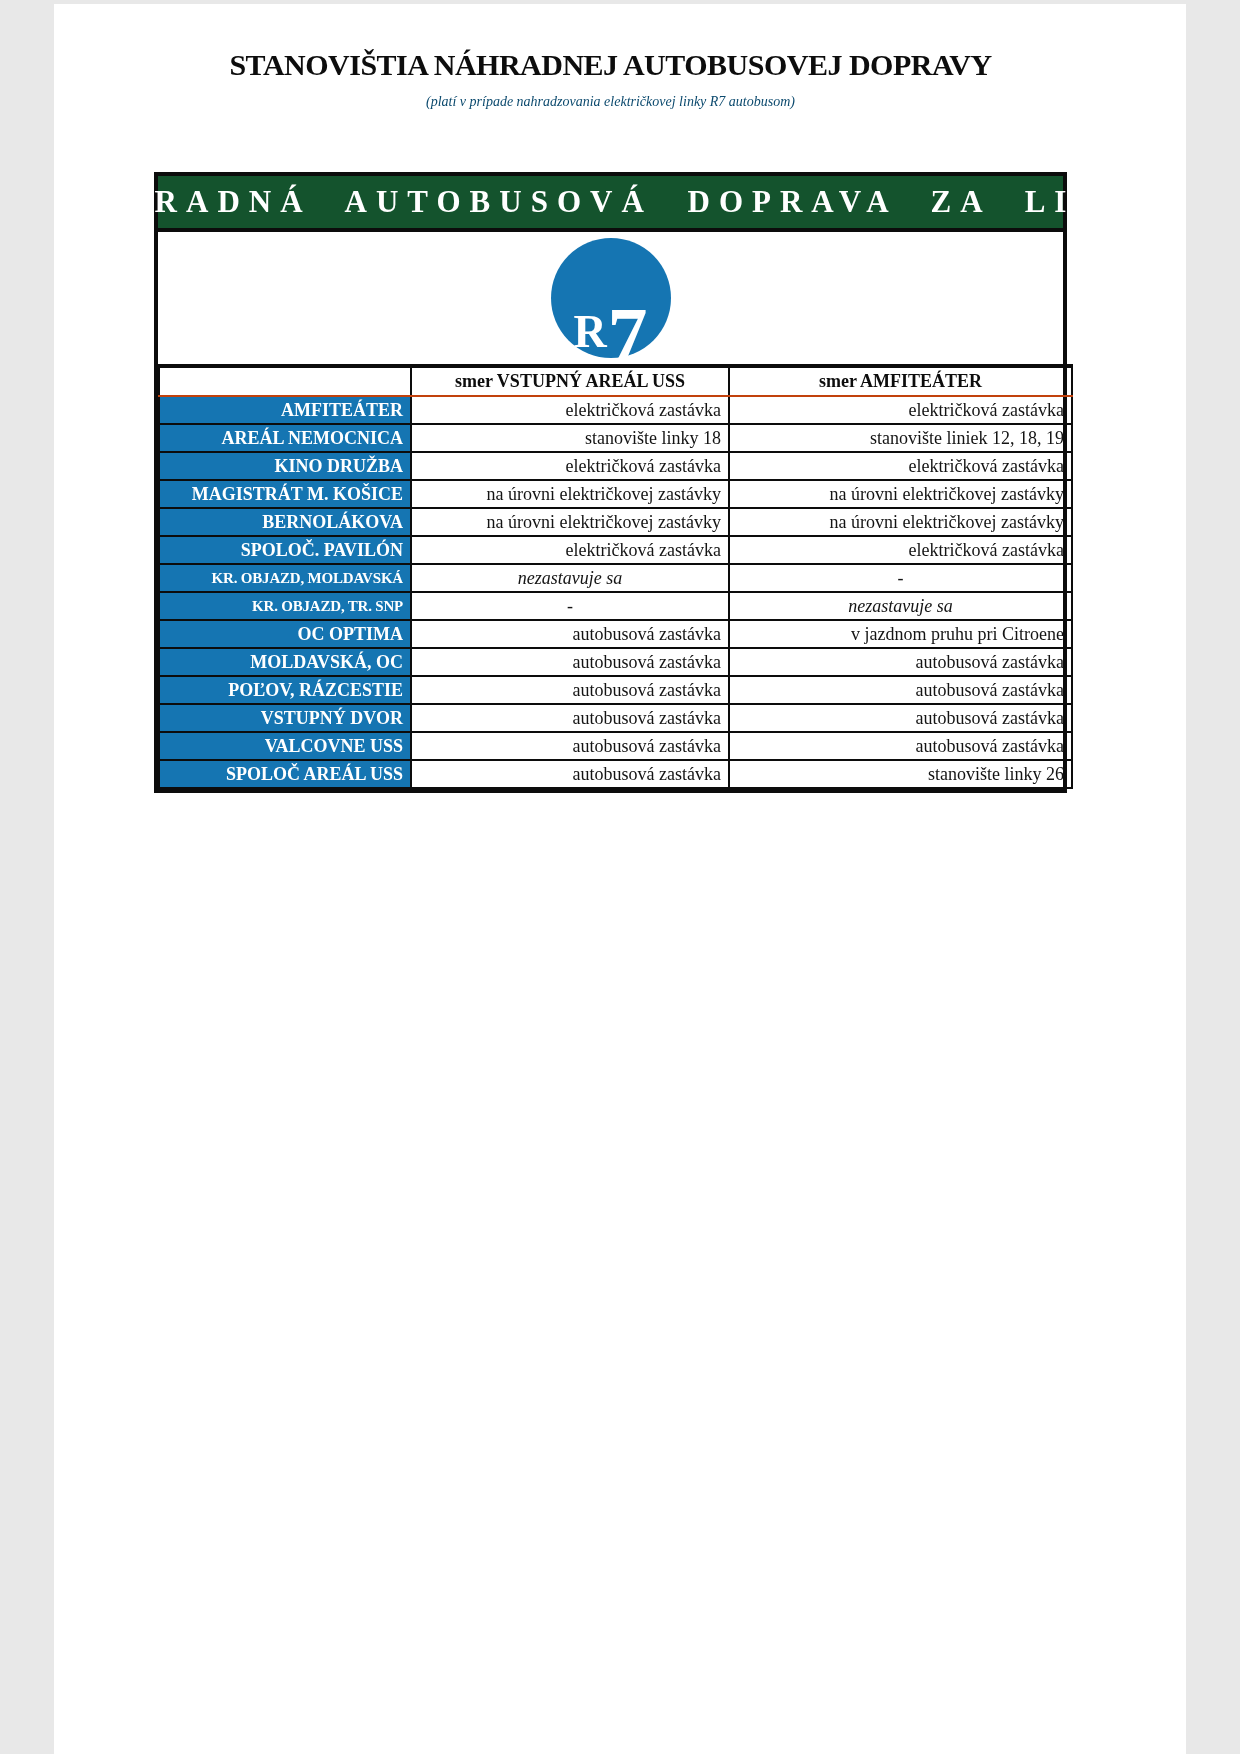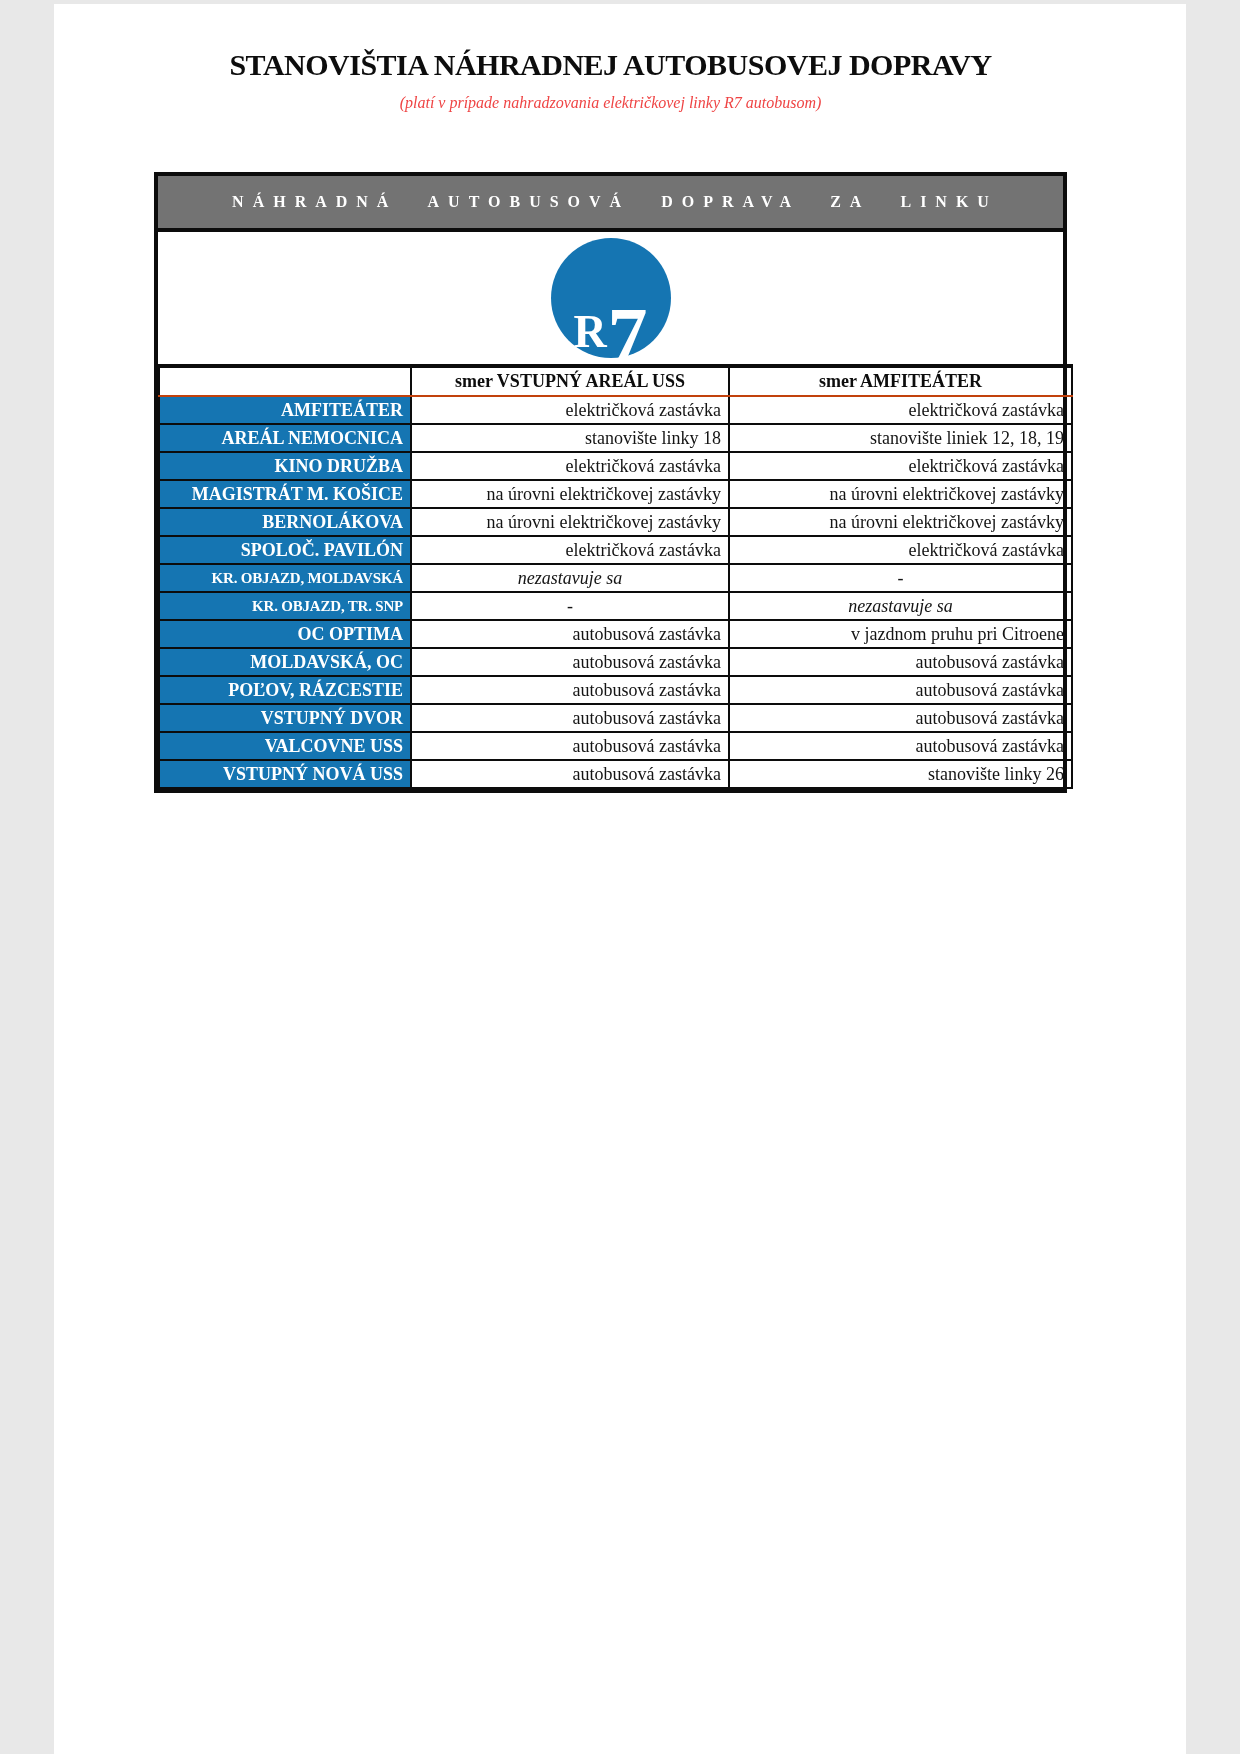--- a/index.html
+++ b/index.html
@@ -7,31 +7,31 @@
     position:relative; width:1132px; height:1754px; margin:4px auto;
     background:#ffffff; font-family:Liberation Serif, serif; color:#0d0d0d;
     overflow:hidden;
   }
   .head { position:absolute; left:100px; top:44px; width:913px; text-align:center; }
   .title {
     font-size:30px; font-weight:bold; letter-spacing:-0.5px; margin:0;
     color:#0d0d0d;
   }
   .subtitle {
-    font-size:16px; font-style:italic; margin-top:12px; color:#ef4444;
+    font-size:14px; font-style:italic; margin-top:12px; color:#0c4a6e;
   }
   .block {
     position:absolute; left:100px; top:168px; width:913px;
     border:4px solid #0c0c0c; box-sizing:border-box; background:#ffffff;
   }
   .banner {
-    background:#737373; color:#ffffff; height:52px;
+    background:#14532d; color:#ffffff; height:52px;
     border-bottom:4px solid #0c0c0c;
     display:flex; align-items:center; justify-content:center;
-    font-weight:bold; font-size:16px; letter-spacing:9px; word-spacing:18px;
+    font-weight:bold; font-size:31px; letter-spacing:9px; word-spacing:18px;
     white-space:nowrap; text-indent:9px;
   }
   .logo-area { height:132px; display:flex; align-items:center; justify-content:center; }
   .r7-circle {
     width:120px; height:120px; border-radius:50%; background:#1575B2;
     display:flex; align-items:baseline; justify-content:center;
     color:#ffffff; font-weight:bold; line-height:1;
     padding-top:0; box-sizing:border-box;
   }
   .r7-circle .letter { font-size:46px; transform:translateY(42px); }
@@ -153,20 +153,20 @@
         <td class="stop">VSTUPNÝ DVOR</td>
         <td class="val">autobusová zastávka</td>
         <td class="val">autobusová zastávka</td>
       </tr>
       <tr>
         <td class="stop">VALCOVNE USS</td>
         <td class="val">autobusová zastávka</td>
         <td class="val">autobusová zastávka</td>
       </tr>
       <tr>
-        <td class="stop">VSTUPNÝ NOVÁ USS</td>
+        <td class="stop">SPOLOČ AREÁL USS</td>
         <td class="val">autobusová zastávka</td>
         <td class="val">stanovište linky 26</td>
       </tr>
     </tbody>
       </table>
   </div>
 </div>
 
 </body></html>

